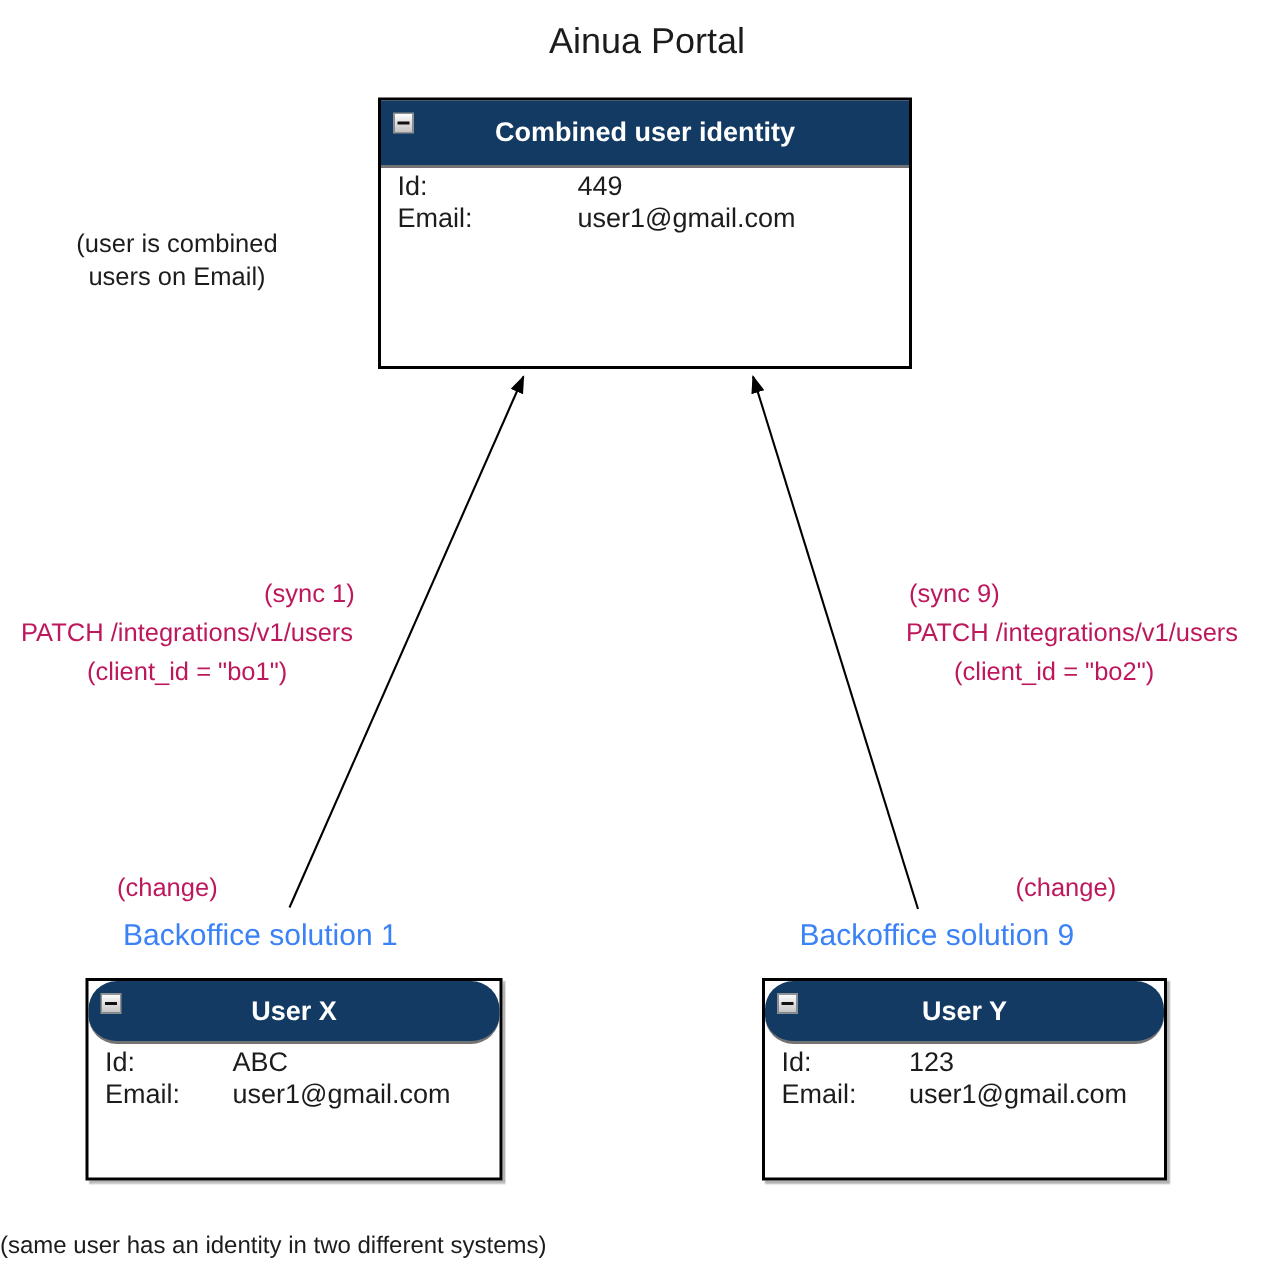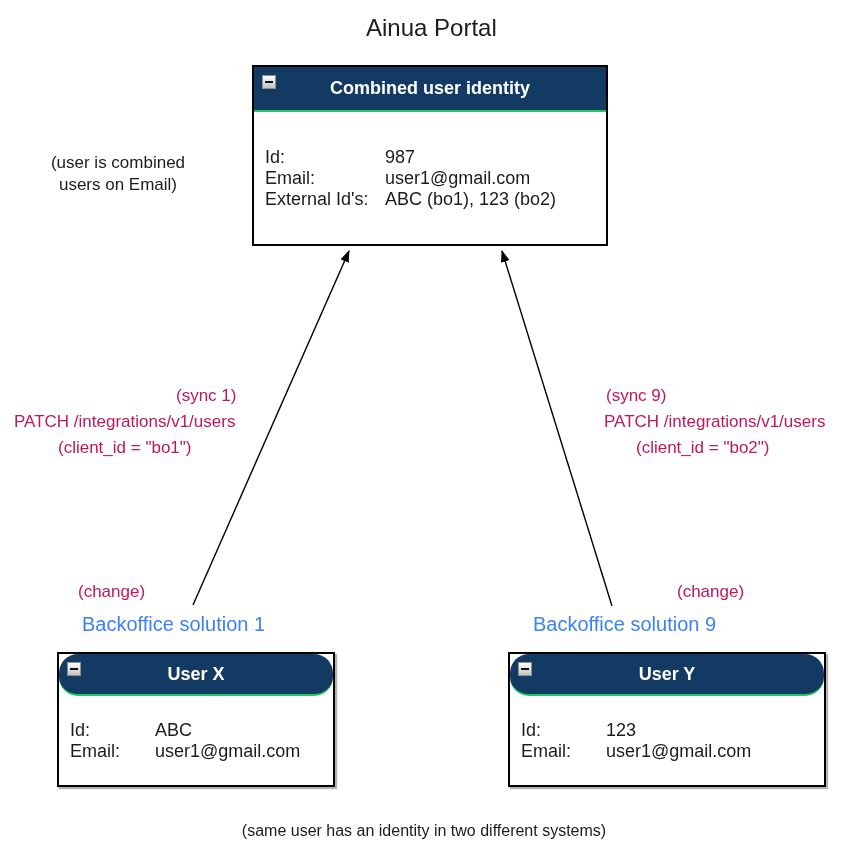--- a/index.html
+++ b/index.html
@@ -15,21 +15,21 @@
   .diagram-title {
     position: absolute; left: 366px; top: 14px;
     font-size: 24px; color: #1c1c1c; white-space: nowrap;
   }
 
   .note {
     position: absolute; font-size: 17px; color: #1c1c1c;
     white-space: pre-line; line-height: 22px;
   }
   .note-combined { left: 18px; top: 152px; width: 200px; text-align: center; }
-  .note-bottom  { left: 0; top: 820px; width: 848px; text-align: center; font-size: 16px; white-space: nowrap; }
+  .note-bottom  { left: 0; top: 820px; width: 848px; font-size: 16px; white-space: nowrap; }
 
   .ann { position: absolute; font-size: 17px; white-space: nowrap; color: #be185d; }
   .sync1-title   { left: 176px; top: 386px; }
   .sync1-request { left: 14px;  top: 412px; }
   .sync1-client  { left: 58px;  top: 438px; }
   .sync2-title   { left: 606px; top: 386px; }
   .sync2-request { left: 604px; top: 412px; }
   .sync2-client  { left: 636px; top: 438px; }
   .change-left   { left: 78px;  top: 582px; }
   .change-right  { left: 677px; top: 582px; }
@@ -41,27 +41,27 @@
   .bo2-title { left: 533px; top: 613px; }
 
   .umlbox {
     position: absolute;
     border: 2px solid #000;
     background: #ffffff;
     box-sizing: border-box;
   }
   .combined { left: 252px; top: 65px;  width: 356px; height: 181px; }
   .userx    { left: 57px;  top: 652px; width: 278px; height: 135px; box-shadow: 2px 2px 1px rgba(0,0,0,0.30); }
-  .usery    { left: 508px; top: 652px; width: 318px; height: 135px; box-shadow: 2px 2px 1px rgba(0,0,0,0.30); }
+  .usery    { left: 508px; top: 652px; width: 270px; height: 135px; box-shadow: 2px 2px 1px rgba(0,0,0,0.30); }
 
   .umlhead {
     position: relative;
     background: #133a63;
     color: #ffffff;
-    border-bottom: 2px solid #22c55e;
+    border-bottom: 2px solid #737373;
     display: flex; align-items: center; justify-content: center;
     font-weight: bold; font-size: 18px;
     box-sizing: border-box;
   }
   .combined .umlhead { height: 45px; }
   .userx .umlhead, .usery .umlhead { height: 42px; border-radius: 19px; }
 
   .collapse {
     position: absolute; left: 8px; top: 8px;
     width: 14px; height: 14px;
@@ -69,21 +69,21 @@
     border: 1px solid #8f8f8f;
     box-sizing: border-box;
     display: flex; align-items: center; justify-content: center;
     cursor: pointer;
   }
   .collapse .minus {
     width: 8px; height: 2px; background: #111;
   }
 
   .umlbody {
-    display: flex; flex-direction: column; justify-content: center;
+    display: flex; flex-direction: column; justify-content: flex-start;
     box-sizing: border-box;
     padding: 2px 8px 2px 11px;
     height: calc(100% - 45px);
     font-size: 18px;
   }
   .userx .umlbody, .usery .umlbody { height: calc(100% - 42px); }
   .fieldrow { display: flex; white-space: nowrap; }
   .combined .fieldrow .lbl { width: 120px; flex: 0 0 120px; }
   .userx .fieldrow .lbl, .usery .fieldrow .lbl { width: 85px; flex: 0 0 85px; }
 
@@ -113,29 +113,25 @@
   <div class="umlbox combined">
     <div class="umlhead">
       <span class="collapse">
           <span class="minus"></span>
         </span>
       <span>Combined user identity</span>
     </div>
     <div class="umlbody">
       <div class="fieldrow">
         <span class="lbl">Id:</span>
-        <span class="val">987</span>
+        <span class="val">449</span>
       </div>
       <div class="fieldrow">
         <span class="lbl">Email:</span>
         <span class="val">user1@gmail.com</span>
-      </div>
-      <div class="fieldrow">
-        <span class="lbl">External Id's:</span>
-        <span class="val">ABC (bo1), 123 (bo2)</span>
       </div>
     </div>
   </div>
 
   <div class="ann sync1-title">(sync 1)</div>
   <div class="ann sync1-request">PATCH /integrations/v1/users</div>
   <div class="ann sync1-client">(client_id = "bo1")</div>
   <div class="ann sync2-title">(sync 9)</div>
   <div class="ann sync2-request">PATCH /integrations/v1/users</div>
   <div class="ann sync2-client">(client_id = "bo2")</div>

